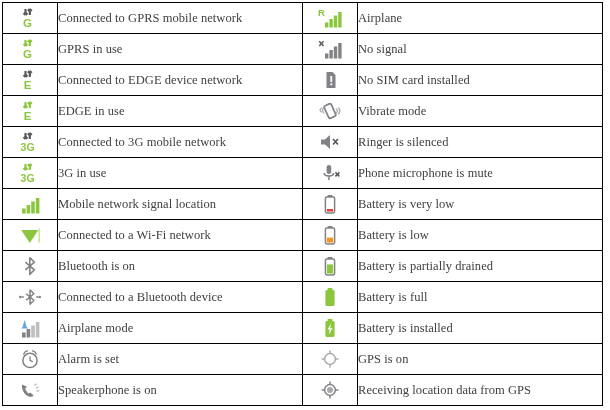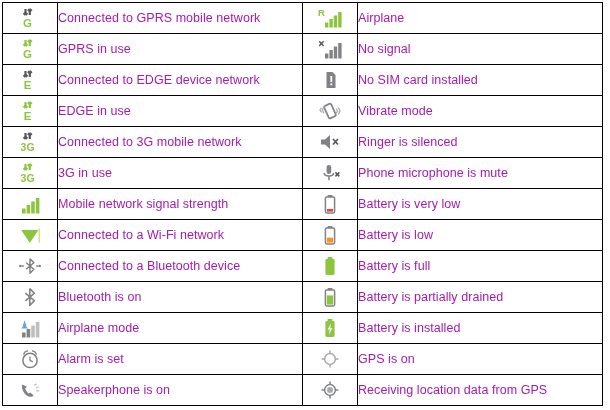--- a/index.html
+++ b/index.html
@@ -29,23 +29,24 @@
     vertical-align: middle;
   }
   td.icon-cell {
     width: 54px;
     text-align: center;
   }
   td.label-cell {
     width: 244px;
     padding-left: 7px;
     font-size: 12.5px;
-    color: #a21caf;
+    color: #404040;
     letter-spacing: 0.05px;
     white-space: nowrap;
+    font-family: Liberation Serif, serif;
   }
   .ico {
     display: inline-block;
     position: relative;
     width: 26px;
     height: 22px;
     vertical-align: middle;
     line-height: 0;
   }
   .ico svg { display: block; margin: 0 auto; }
@@ -198,21 +199,21 @@
       <td class="icon-cell">
         <span class="ico">
           <svg width="24" height="22" viewBox="0 0 24 22">
             <rect x="4" y="15.5" width="3.6" height="5" fill="#8CC63E"></rect>
             <rect x="8.6" y="12" width="3.6" height="8.5" fill="#8CC63E"></rect>
             <rect x="13.2" y="8.5" width="3.6" height="12" fill="#8CC63E"></rect>
             <rect x="17.8" y="5" width="3.6" height="15.5" fill="#8CC63E"></rect>
           </svg>
         </span>
       </td>
-      <td class="label-cell">Mobile network signal strength</td>
+      <td class="label-cell">Mobile network signal location</td>
       <td class="icon-cell">
         <span class="ico">
           <svg width="24" height="22" viewBox="0 0 24 22">
             <rect x="9.6" y="2" width="4.8" height="2" rx="0.6" fill="#808285"></rect>
             <rect x="7.4" y="4" width="9.2" height="16" rx="1.4" fill="none" stroke="#808285" stroke-width="1.5"></rect>
             <rect x="8.9" y="16" width="6.2" height="2.6" fill="#e8433a"></rect>
           </svg>
         </span>
       </td>
       <td class="label-cell">Battery is very low</td>
@@ -231,20 +232,41 @@
       <td class="icon-cell">
         <span class="ico">
           <svg width="24" height="22" viewBox="0 0 24 22">
             <rect x="9.6" y="2" width="4.8" height="2" rx="0.6" fill="#808285"></rect>
             <rect x="7.4" y="4" width="9.2" height="16" rx="1.4" fill="none" stroke="#808285" stroke-width="1.5"></rect>
             <rect x="8.9" y="13.6" width="6.2" height="5" fill="#f5951e"></rect>
           </svg>
         </span>
       </td>
       <td class="label-cell">Battery is low</td>
+    </tr>
+
+    <tr>
+      <td class="icon-cell">
+        <span class="ico">
+          <svg width="24" height="22" viewBox="0 0 24 22">
+            <path d="M11.8 2.6 L11.8 19.4 L16.4 14.8 L7.4 7.2 M7.4 14.8 L16.4 7.2 L11.8 2.6" stroke="#808285" stroke-width="1.6" fill="none" stroke-linejoin="round"></path>
+          </svg>
+        </span>
+      </td>
+      <td class="label-cell">Bluetooth is on</td>
+      <td class="icon-cell">
+        <span class="ico">
+          <svg width="24" height="22" viewBox="0 0 24 22">
+            <rect x="9.6" y="2" width="4.8" height="2" rx="0.6" fill="#808285"></rect>
+            <rect x="7.4" y="4" width="9.2" height="16" rx="1.4" fill="none" stroke="#808285" stroke-width="1.5"></rect>
+            <rect x="8.9" y="9.4" width="6.2" height="9.2" fill="#8CC63E"></rect>
+          </svg>
+        </span>
+      </td>
+      <td class="label-cell">Battery is partially drained</td>
     </tr>
 
     <tr>
       <td class="icon-cell">
         <span class="ico">
           <svg width="26" height="22" viewBox="0 0 26 22">
             <path d="M13 3.8 L13 18.2 L16.9 14.3 L9.1 7.7 M9.1 14.3 L16.9 7.7 L13 3.8" stroke="#808285" stroke-width="1.5" fill="none" stroke-linejoin="round"></path>
             <path d="M4.4 11 L6.8 11 M19.2 11 L21.6 11" stroke="#808285" stroke-width="1.5" fill="none"></path>
             <circle cx="3.2" cy="11" r="1.2" fill="#808285"></circle>
             <circle cx="22.8" cy="11" r="1.2" fill="#808285"></circle>
@@ -254,41 +276,20 @@
       <td class="label-cell">Connected to a Bluetooth device</td>
       <td class="icon-cell">
         <span class="ico">
           <svg width="24" height="22" viewBox="0 0 24 22">
             <rect x="9.6" y="2" width="4.8" height="2" rx="0.6" fill="#8CC63E"></rect>
             <rect x="7.4" y="4" width="9.2" height="16" rx="1.4" fill="#8CC63E"></rect>
           </svg>
         </span>
       </td>
       <td class="label-cell">Battery is full</td>
-    </tr>
-
-    <tr>
-      <td class="icon-cell">
-        <span class="ico">
-          <svg width="24" height="22" viewBox="0 0 24 22">
-            <path d="M11.8 2.6 L11.8 19.4 L16.4 14.8 L7.4 7.2 M7.4 14.8 L16.4 7.2 L11.8 2.6" stroke="#808285" stroke-width="1.6" fill="none" stroke-linejoin="round"></path>
-          </svg>
-        </span>
-      </td>
-      <td class="label-cell">Bluetooth is on</td>
-      <td class="icon-cell">
-        <span class="ico">
-          <svg width="24" height="22" viewBox="0 0 24 22">
-            <rect x="9.6" y="2" width="4.8" height="2" rx="0.6" fill="#808285"></rect>
-            <rect x="7.4" y="4" width="9.2" height="16" rx="1.4" fill="none" stroke="#808285" stroke-width="1.5"></rect>
-            <rect x="8.9" y="9.4" width="6.2" height="9.2" fill="#8CC63E"></rect>
-          </svg>
-        </span>
-      </td>
-      <td class="label-cell">Battery is partially drained</td>
     </tr>
 
     <tr>
       <td class="icon-cell">
         <span class="ico">
           <svg width="24" height="22" viewBox="0 0 24 22">
             <rect x="4" y="15.5" width="3.6" height="5" fill="#808285"></rect>
             <rect x="8.6" y="12" width="3.6" height="8.5" fill="#808285"></rect>
             <rect x="13.2" y="8.5" width="3.6" height="12" fill="#bcbec0"></rect>
             <rect x="17.8" y="5" width="3.6" height="15.5" fill="#bcbec0"></rect>

